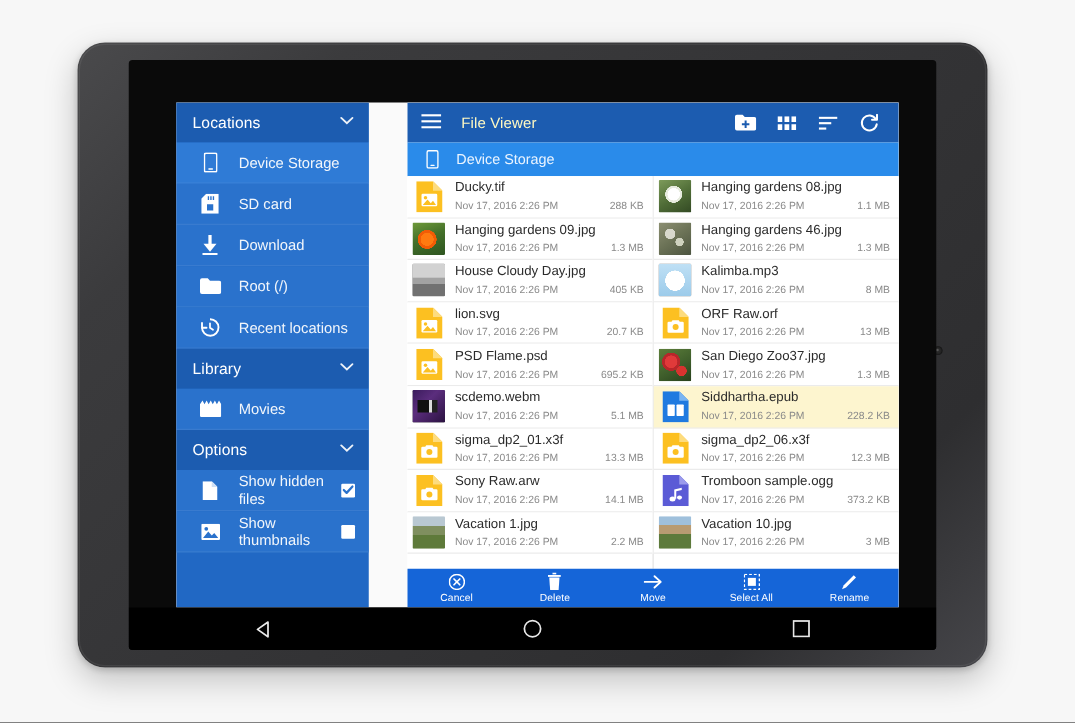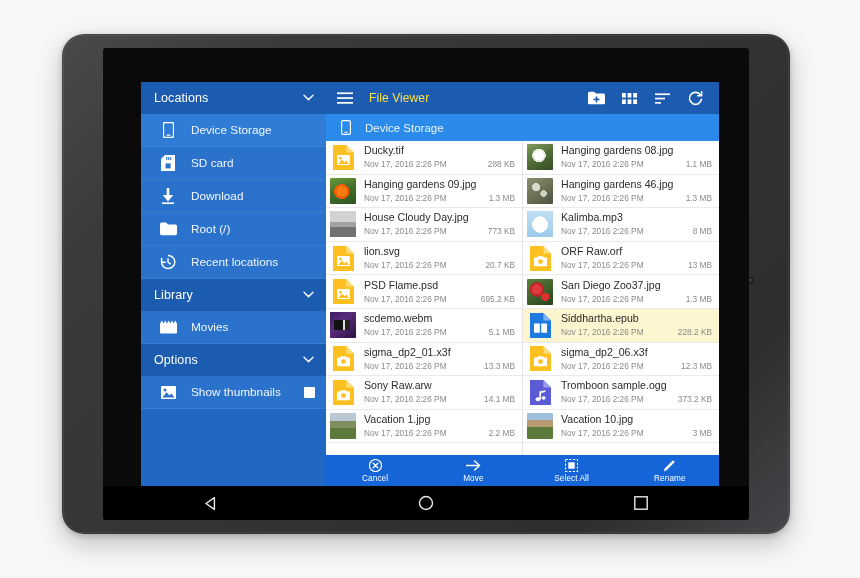--- a/index.html
+++ b/index.html
@@ -51,21 +51,21 @@
   
   #app{
     position:absolute;
     left:38px;top:34px;
     width:578px;height:404px;
     background:#fafafa;
     overflow:hidden;
   }
   
   #sidebar{
-    position:absolute;left:0;top:0;width:185px;height:404px;
+    position:absolute;left:0;top:0;width:154px;height:404px;
     background:#2168c4;
     overflow:hidden;
   }
   .nav-header{
     height:32px;
     background:#1c5cb0;
     display:flex;align-items:center;
     padding:0 12px 0 13px;
     color:#ffffff;
     font-size:12.5px;
@@ -97,21 +97,21 @@
 
   
   #content{
     position:absolute;left:185px;top:0;width:393px;height:404px;
     background:#ffffff;
   }
   #toolbar{
     height:32px;background:#1c5cb0;
     display:flex;align-items:center;
     padding:0 15px 0 11px;
-    color:#fde047;
+    color:#fef9c3;
   }
   #toolbar .hamb{width:16px;height:16px;margin-right:16px;flex:0 0 16px;}
   #toolbar .t-title{font-size:12px;flex:1;letter-spacing:.1px;}
   #toolbar .tb-icon{
     width:17px;height:17px;margin-left:16px;flex:0 0 17px;
     display:flex;align-items:center;justify-content:center;
   }
   #breadcrumb{
     height:27px;background:#2a8bea;
     display:flex;align-items:center;
@@ -313,20 +313,34 @@
 
         <div class="nav-header">
           <span class="nh-label">Options</span>
           <span class="chev">
             <svg width="11" height="7" viewBox="0 0 11 7">
                 <path d="M1 1.3 L5.5 5.6 L10 1.3" fill="none" stroke="#fff" stroke-width="1.5" stroke-linecap="round"></path>
               </svg>
           </span>
         </div>
 
+        <div class="nav-item">
+          <span class="ni-icon">
+            <svg width="12" height="15" viewBox="0 0 12 15">
+                <path d="M0 0 H7.4 L12 4.6 V15 H0 Z" fill="#fff"></path>
+                <path d="M7.4 0 L12 4.6 H7.4 Z" fill="#cfe0f5"></path>
+              </svg>
+          </span>
+          <span class="ni-label">Show hidden files</span>
+          <span class="cb">
+            <svg width="9" height="8" viewBox="0 0 9 8">
+                <path d="M1 4 L3.3 6.3 L8 1.2" fill="none" stroke="#2a72cc" stroke-width="1.8" stroke-linecap="round" stroke-linejoin="round"></path>
+              </svg>
+          </span>
+        </div>
 
         <div class="nav-item">
           <span class="ni-icon">
             <svg width="15" height="13" viewBox="0 0 15 13">
                 <rect x="0" y="0" width="15" height="13" rx="1" fill="#fff"></rect>
                 <circle cx="4" cy="4" r="1.5" fill="#2a72cc"></circle>
                 <path d="M1.4 11.4 L5.6 6.2 L8.4 9.4 L10.4 7.4 L13.6 11.4 Z" fill="#2a72cc"></path>
               </svg>
           </span>
           <span class="ni-label">Show thumbnails</span>
@@ -430,21 +444,21 @@
             </div>
 
             <div class="file-row">
               <span class="f-icon thumb">
                   <span class="th th-house"></span>
                 </span>
               <span class="f-meta">
                 <span class="f-name">House Cloudy Day.jpg</span>
                 <span class="f-sub">
                   <span class="f-date">Nov 17, 2016 2:26 PM</span>
-                  <span class="f-size">773 KB</span>
+                  <span class="f-size">405 KB</span>
                 </span>
               </span>
             </div>
 
             <div class="file-row">
               <span class="f-icon">
                 <svg width="21" height="25" viewBox="0 0 21 25">
                     <path d="M0 0 H13.4 L21 7.6 V25 H0 Z" fill="#fcc021"></path>
                     <path d="M13.4 0 L21 7.6 H13.4 Z" fill="#fddc7e"></path>
                     <rect x="4.2" y="10" width="12.6" height="10" rx="1" fill="#fff"></rect>
@@ -687,20 +701,30 @@
 
         <div id="actionbar">
           <div class="ab-item">
             <span class="ab-ico">
               <svg width="13" height="13" viewBox="0 0 13 13">
                   <circle cx="6.5" cy="6.5" r="6" fill="none" stroke="#fff" stroke-width="1.2"></circle>
                   <path d="M4.2 4.2 L8.8 8.8 M8.8 4.2 L4.2 8.8" stroke="#fff" stroke-width="1.4" stroke-linecap="round"></path>
                 </svg>
             </span>
             <span class="ab-lbl">Cancel</span>
+          </div>
+          <div class="ab-item">
+            <span class="ab-ico">
+              <svg width="11" height="14" viewBox="0 0 11 14">
+                  <rect x="0.4" y="2" width="10.2" height="1.5" fill="#fff"></rect>
+                  <rect x="4" y="0" width="3" height="1.5" fill="#fff"></rect>
+                  <path d="M1.4 4 H9.6 L8.9 14 H2.1 Z" fill="#fff"></path>
+                </svg>
+            </span>
+            <span class="ab-lbl">Delete</span>
           </div>
           <div class="ab-item">
             <span class="ab-ico">
               <svg width="15" height="13" viewBox="0 0 15 13">
                   <path d="M0.6 6.5 H13" stroke="#fff" stroke-width="1.5" stroke-linecap="round" fill="none"></path>
                   <path d="M8.6 2 L13.6 6.5 L8.6 11" stroke="#fff" stroke-width="1.5" fill="none" stroke-linecap="round" stroke-linejoin="round"></path>
                 </svg>
             </span>
             <span class="ab-lbl">Move</span>
           </div>

